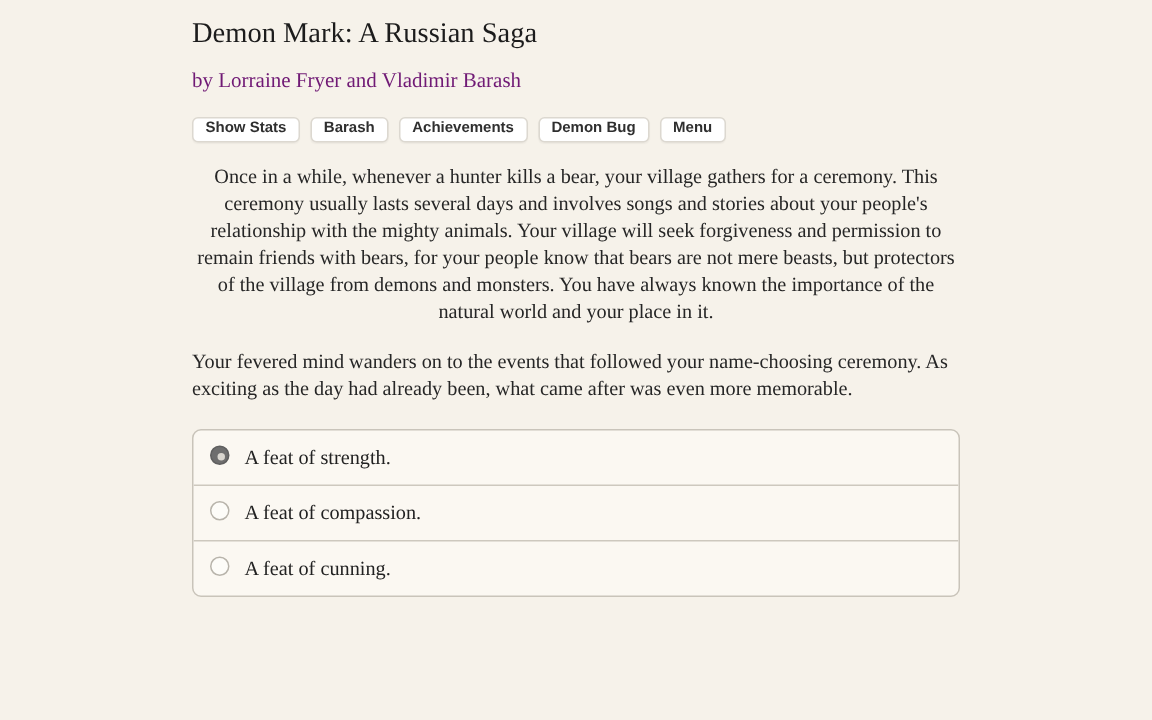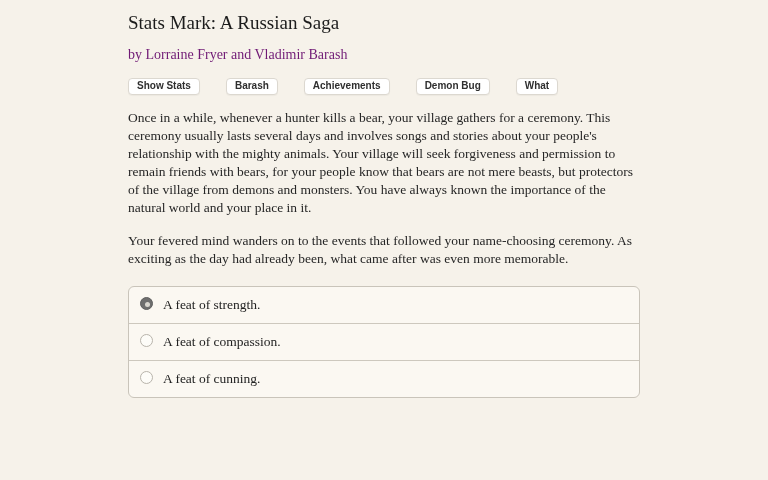--- a/index.html
+++ b/index.html
@@ -22,21 +22,21 @@
     line-height: 24px;
   }
   .byline {
     font-size: 14px;
     color: #701a75;
     margin-top: 11px;
     line-height: 18px;
   }
   .toolbar {
     display: flex;
-    gap: 26px;
+    gap: 7px;
     margin-top: 14px;
     align-items: center;
   }
   .toolbar button {
     font-family: "Liberation Sans", sans-serif;
     font-size: 10px;
     font-weight: bold;
     color: #2f2f2f;
     background: #ffffff;
     border: 1px solid #dcd8d0;
@@ -45,21 +45,21 @@
     line-height: 10px;
     box-shadow: 0 1px 1px rgba(0,0,0,0.04);
     cursor: pointer;
   }
   .story p {
     font-size: 13.5px;
     line-height: 18px;
     margin-top: 15px;
     color: #262626;
   }
-  .story p.first { margin-top: 14px; }
+  .story p.first { margin-top: 14px; text-align: center; }
   .choices {
     margin-top: 18px;
     background: #fbf8f2;
     border: 1px solid #c9c4ba;
     border-radius: 6px;
     overflow: hidden;
   }
   .choice-row {
     display: flex;
     padding: 10px 11px;
@@ -93,30 +93,30 @@
     color: #222222;
     margin-left: 10px;
     line-height: 16px;
   }
 </style>
 </head>
 <body>
 
 <div class="page-column">
 
-  <h1 class="game-title">Stats Mark: A Russian Saga</h1>
+  <h1 class="game-title">Demon Mark: A Russian Saga</h1>
 
   <div class="byline">by Lorraine Fryer and Vladimir Barash</div>
 
   <div class="toolbar">
     <button>Show Stats</button>
     <button>Barash</button>
     <button>Achievements</button>
     <button>Demon Bug</button>
-    <button>What</button>
+    <button>Menu</button>
   </div>
 
   <div class="story">
     <p class="first">Once in a while, whenever a hunter kills a bear, your village gathers for a ceremony. This ceremony usually lasts several days and involves songs and stories about your people's relationship with the mighty animals. Your village will seek forgiveness and permission to remain friends with bears, for your people know that bears are not mere beasts, but protectors of the village from demons and monsters. You have always known the importance of the natural world and your place in it.</p>
     <p>Your fevered mind wanders on to the events that followed your name-choosing ceremony. As exciting as the day had already been, what came after was even more memorable.</p>
   </div>
 
   <div class="choices">
     <div class="choice-row selected">
       <span class="radio"></span>

